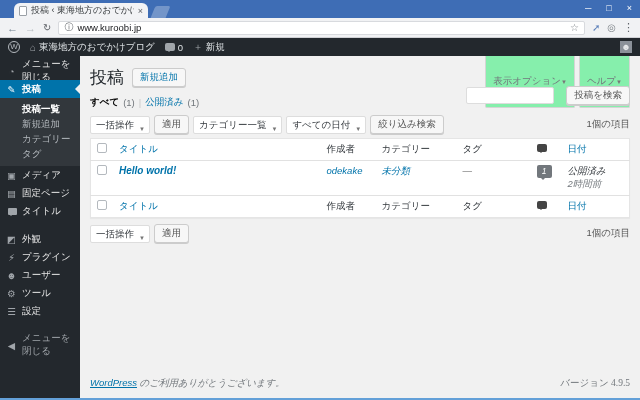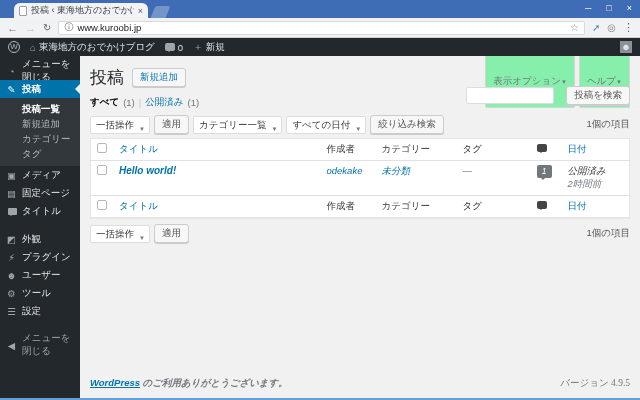--- a/index.html
+++ b/index.html
@@ -99,21 +99,21 @@
   .cmt-badge { display:inline-block; min-width:15px; height:13px; line-height:13px; background:#72777c; color:#fff;
                text-align:center; border-radius:2px; font-size:8.5px; position:relative; }
   .cmt-badge::after { content:""; position:absolute; left:3px; bottom:-5px; border:3px solid transparent; border-top-color:#72777c; }
   .date-status { color:#32373c; }
   .date-time { color:#72777c; }
 
   .tablenav-bottom { margin-top:6px; display:flex; gap:4px; align-items:center; }
 
   .wp-footer { position:absolute; left:10px; right:10px; bottom:8px; display:flex; align-items:center;
                color:#72777c; font-size:9.5px; }
-  .thanks { font-style:italic;font-weight:bold; }
+  .thanks { font-style:italic; }
   .thanks .wp-link { color:#0073aa; text-decoration:underline; }
   .version { margin-left:auto;font-family:Liberation Serif, serif; }
 
   .bottom-edge { height:2px; background:#63a0d8; }
 </style>
 </head>
 <body>
 
 <div class="titlebar">
   <div class="tab">

